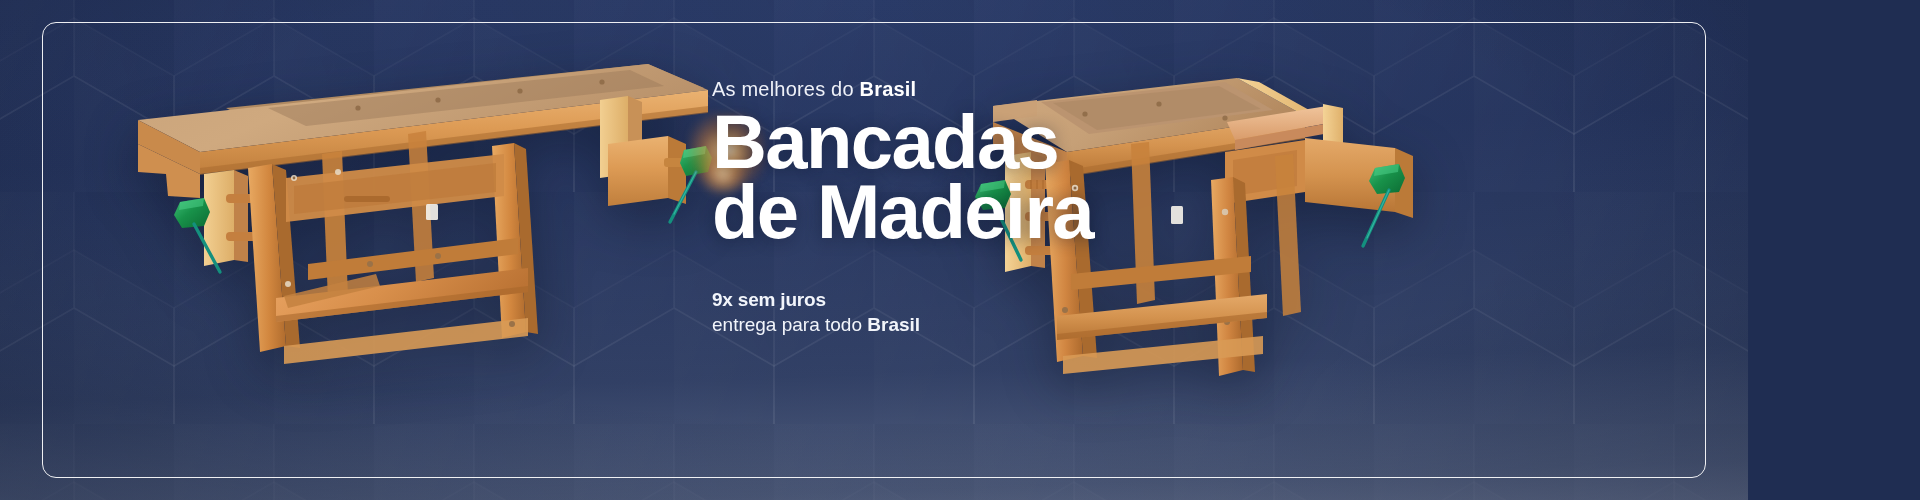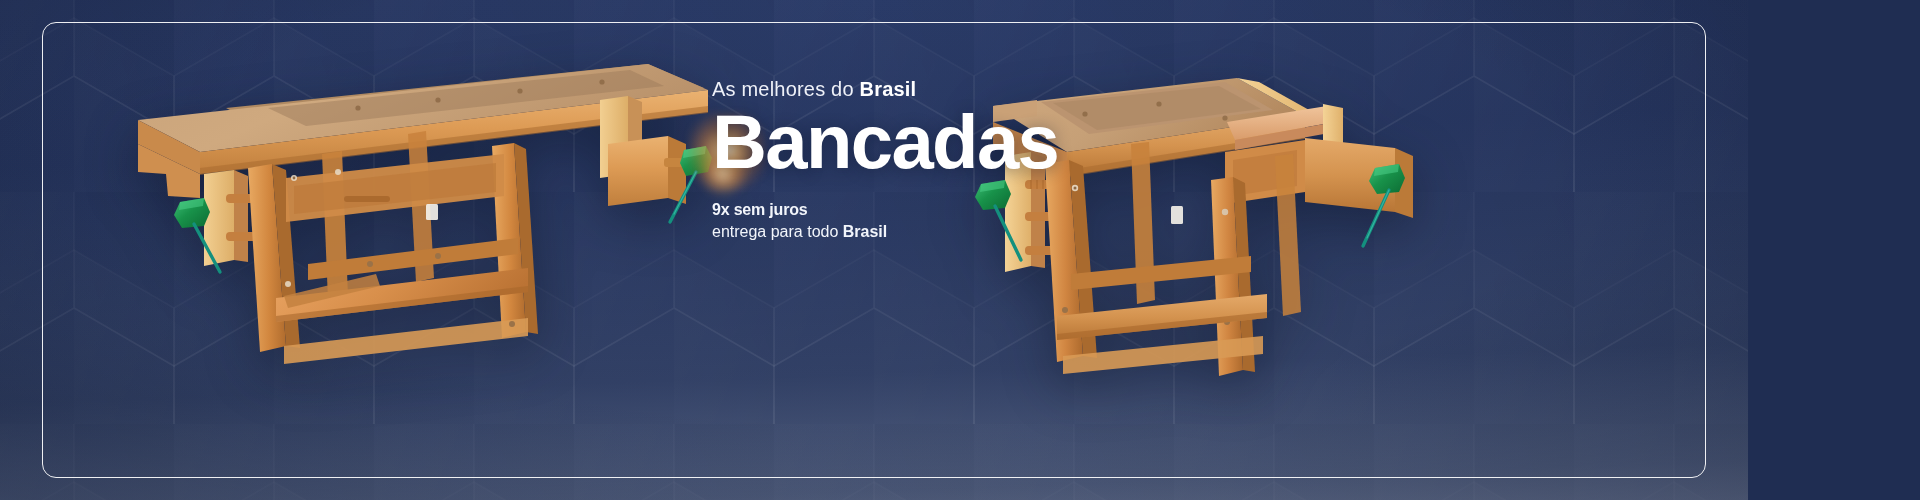--- a/index.html
+++ b/index.html
@@ -79,22 +79,22 @@
     font-weight:700;
     letter-spacing:-1.6px;
     color:#ffffff;
     text-shadow:0 2px 16px rgba(10,20,45,.45);
     white-space:nowrap;
   }
   .headline .l1{ display:block; }
   .headline .l2{ display:block; }
 
   .subcopy{
-    margin-top:22px;
-    font-size:16px;
+    margin-top:40px;
+    font-size:19px;
     line-height:1.35;
     color:#f2f5fb;
     white-space:nowrap;
   }
   .subcopy .bold{ font-weight:700; letter-spacing:-.2px; }
   .subcopy b{ font-weight:700; }
 
   
   .flare{
     position:absolute;
@@ -403,20 +403,21 @@
 
   <div class="flare"></div>
   <div class="flare2"></div>
 
   <div class="copy">
 
     <div class="eyebrow"><span>As melhores do </span><b>Brasil</b></div>
 
     <h1 class="headline">
       <span class="l1">Bancadas</span>
+      <span class="l2">de Madeira</span>
     </h1>
 
     <div class="subcopy">
       <div class="bold">9x sem juros</div>
       <div><span>entrega para todo </span><b>Brasil</b></div>
     </div>
 
   </div>
 
   <div class="frame"></div>

